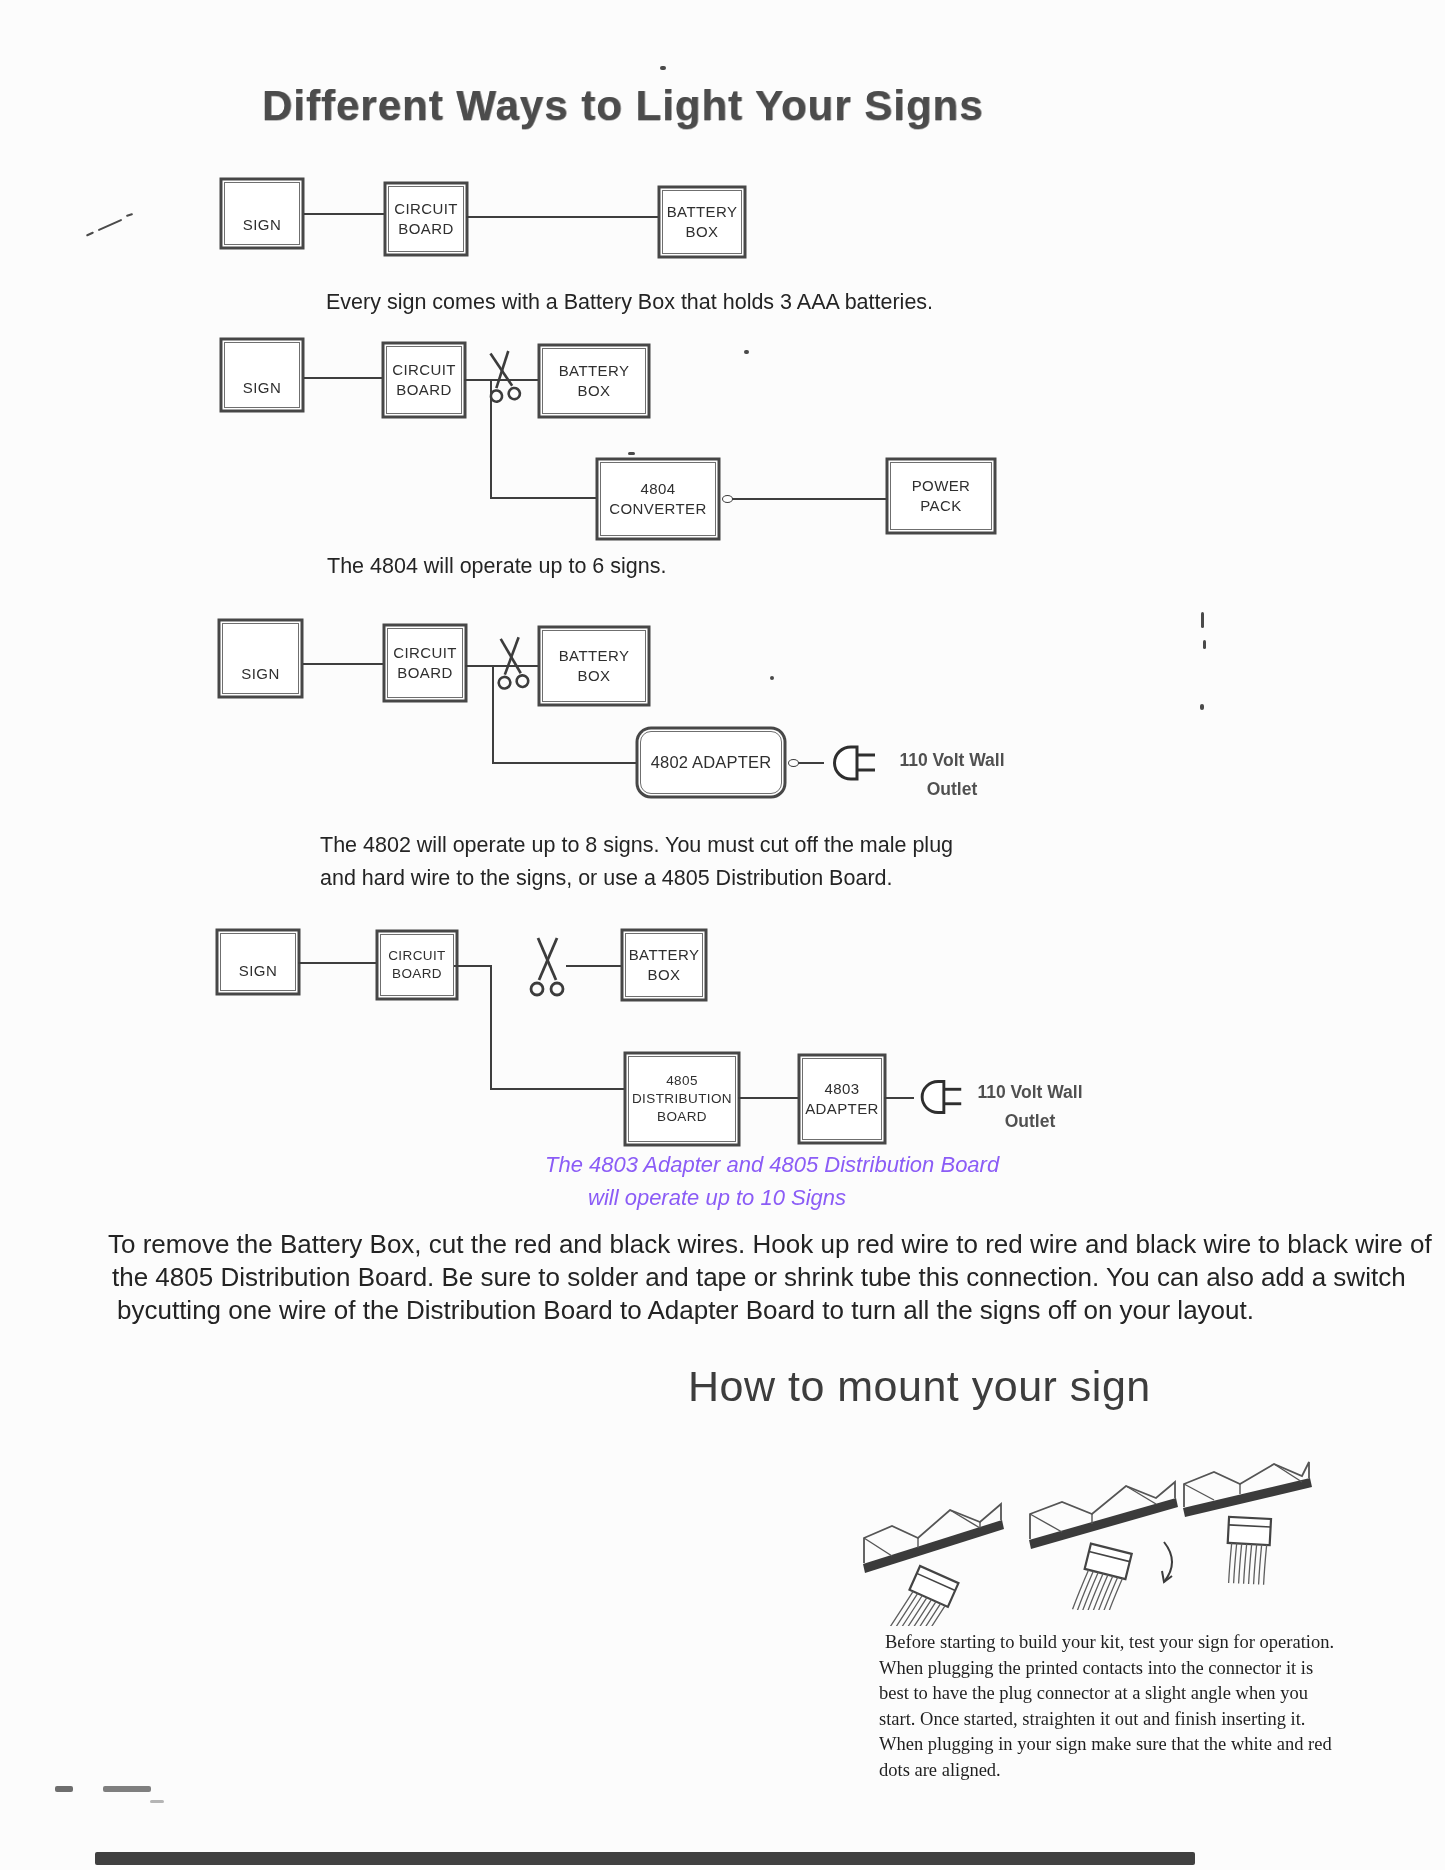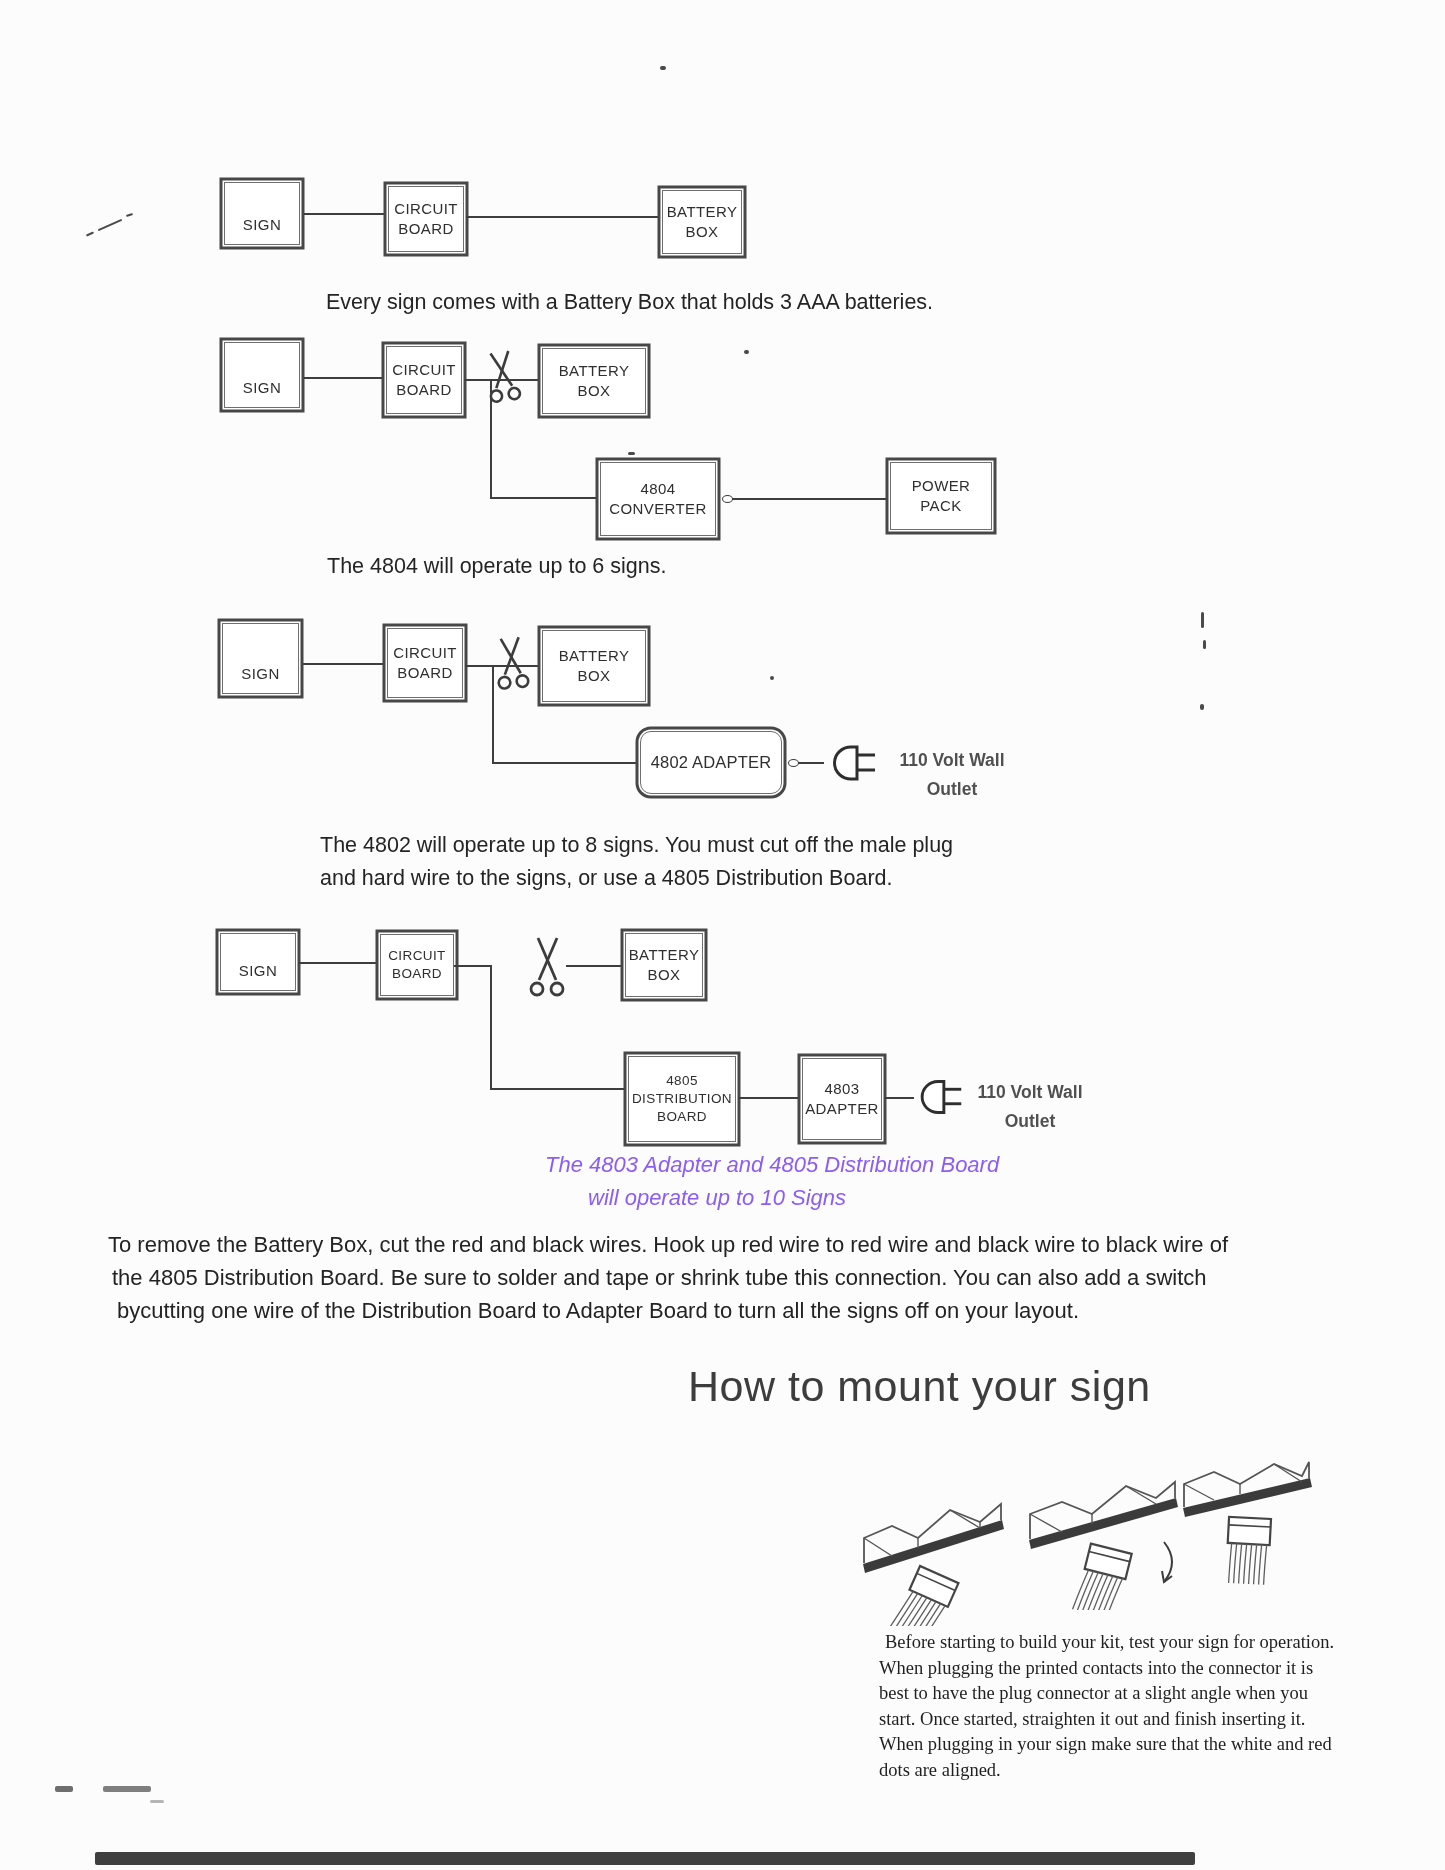--- a/index.html
+++ b/index.html
@@ -16,31 +16,32 @@
        display:flex;flex-direction:column;align-items:center;justify-content:center;
        text-align:center;font-size:15px;color:#2f2f2f;letter-spacing:.4px;line-height:1.35;}
   .box.sign{justify-content:flex-end;padding-bottom:9px;box-sizing:border-box;}
   .box.small-text{font-size:13.5px;}
   .box.wide-text{font-size:16.5px;letter-spacing:.2px;}
   .hline{position:absolute;height:2.4px;background:#3e3e3e;}
   .vline{position:absolute;width:2.4px;background:#3e3e3e;}
   .caption{position:absolute;font-size:21.5px;color:#242424;}
   .caption.it{font-style:italic;font-size:22px;color:#8b5cf6;}
   .outlet{position:absolute;width:160px;text-align:center;font-size:17.5px;color:#333;line-height:29px;font-weight:700;opacity:.85;}
-  .para{position:absolute;font-size:22px;color:#232323;line-height:33px;}
+  .para{position:absolute;font-size:26px;color:#232323;line-height:33px;}
   .serifpara{position:absolute;font-family:"Liberation Serif",serif;font-size:18.5px;color:#1f1f1f;line-height:25.5px;}
   .speck{position:absolute;background:#4a4a4a;border-radius:2px;}
   .oval{position:absolute;width:9px;height:6px;border:1.6px solid #3c3c3c;border-radius:50%;background:#fff;}
   svg{display:block;}
 </style>
 </head>
 <body>
 
 <div id="page">
 
+  <div class="doc-title" style="left:262px;top:82px;">Different Ways to Light Your Signs</div>
 
   <div class="box sign" style="left:224px;top:182px;width:76px;height:63px;">
     <span>SIGN</span>
   </div>
   <div class="hline" style="left:304px;top:213px;width:82px;"></div>
   <div class="box" style="left:388px;top:186px;width:74px;height:64px;">
     <span>CIRCUIT</span>
     <span>BOARD</span>
   </div>
   <div class="hline" style="left:466px;top:216px;width:192px;"></div>

